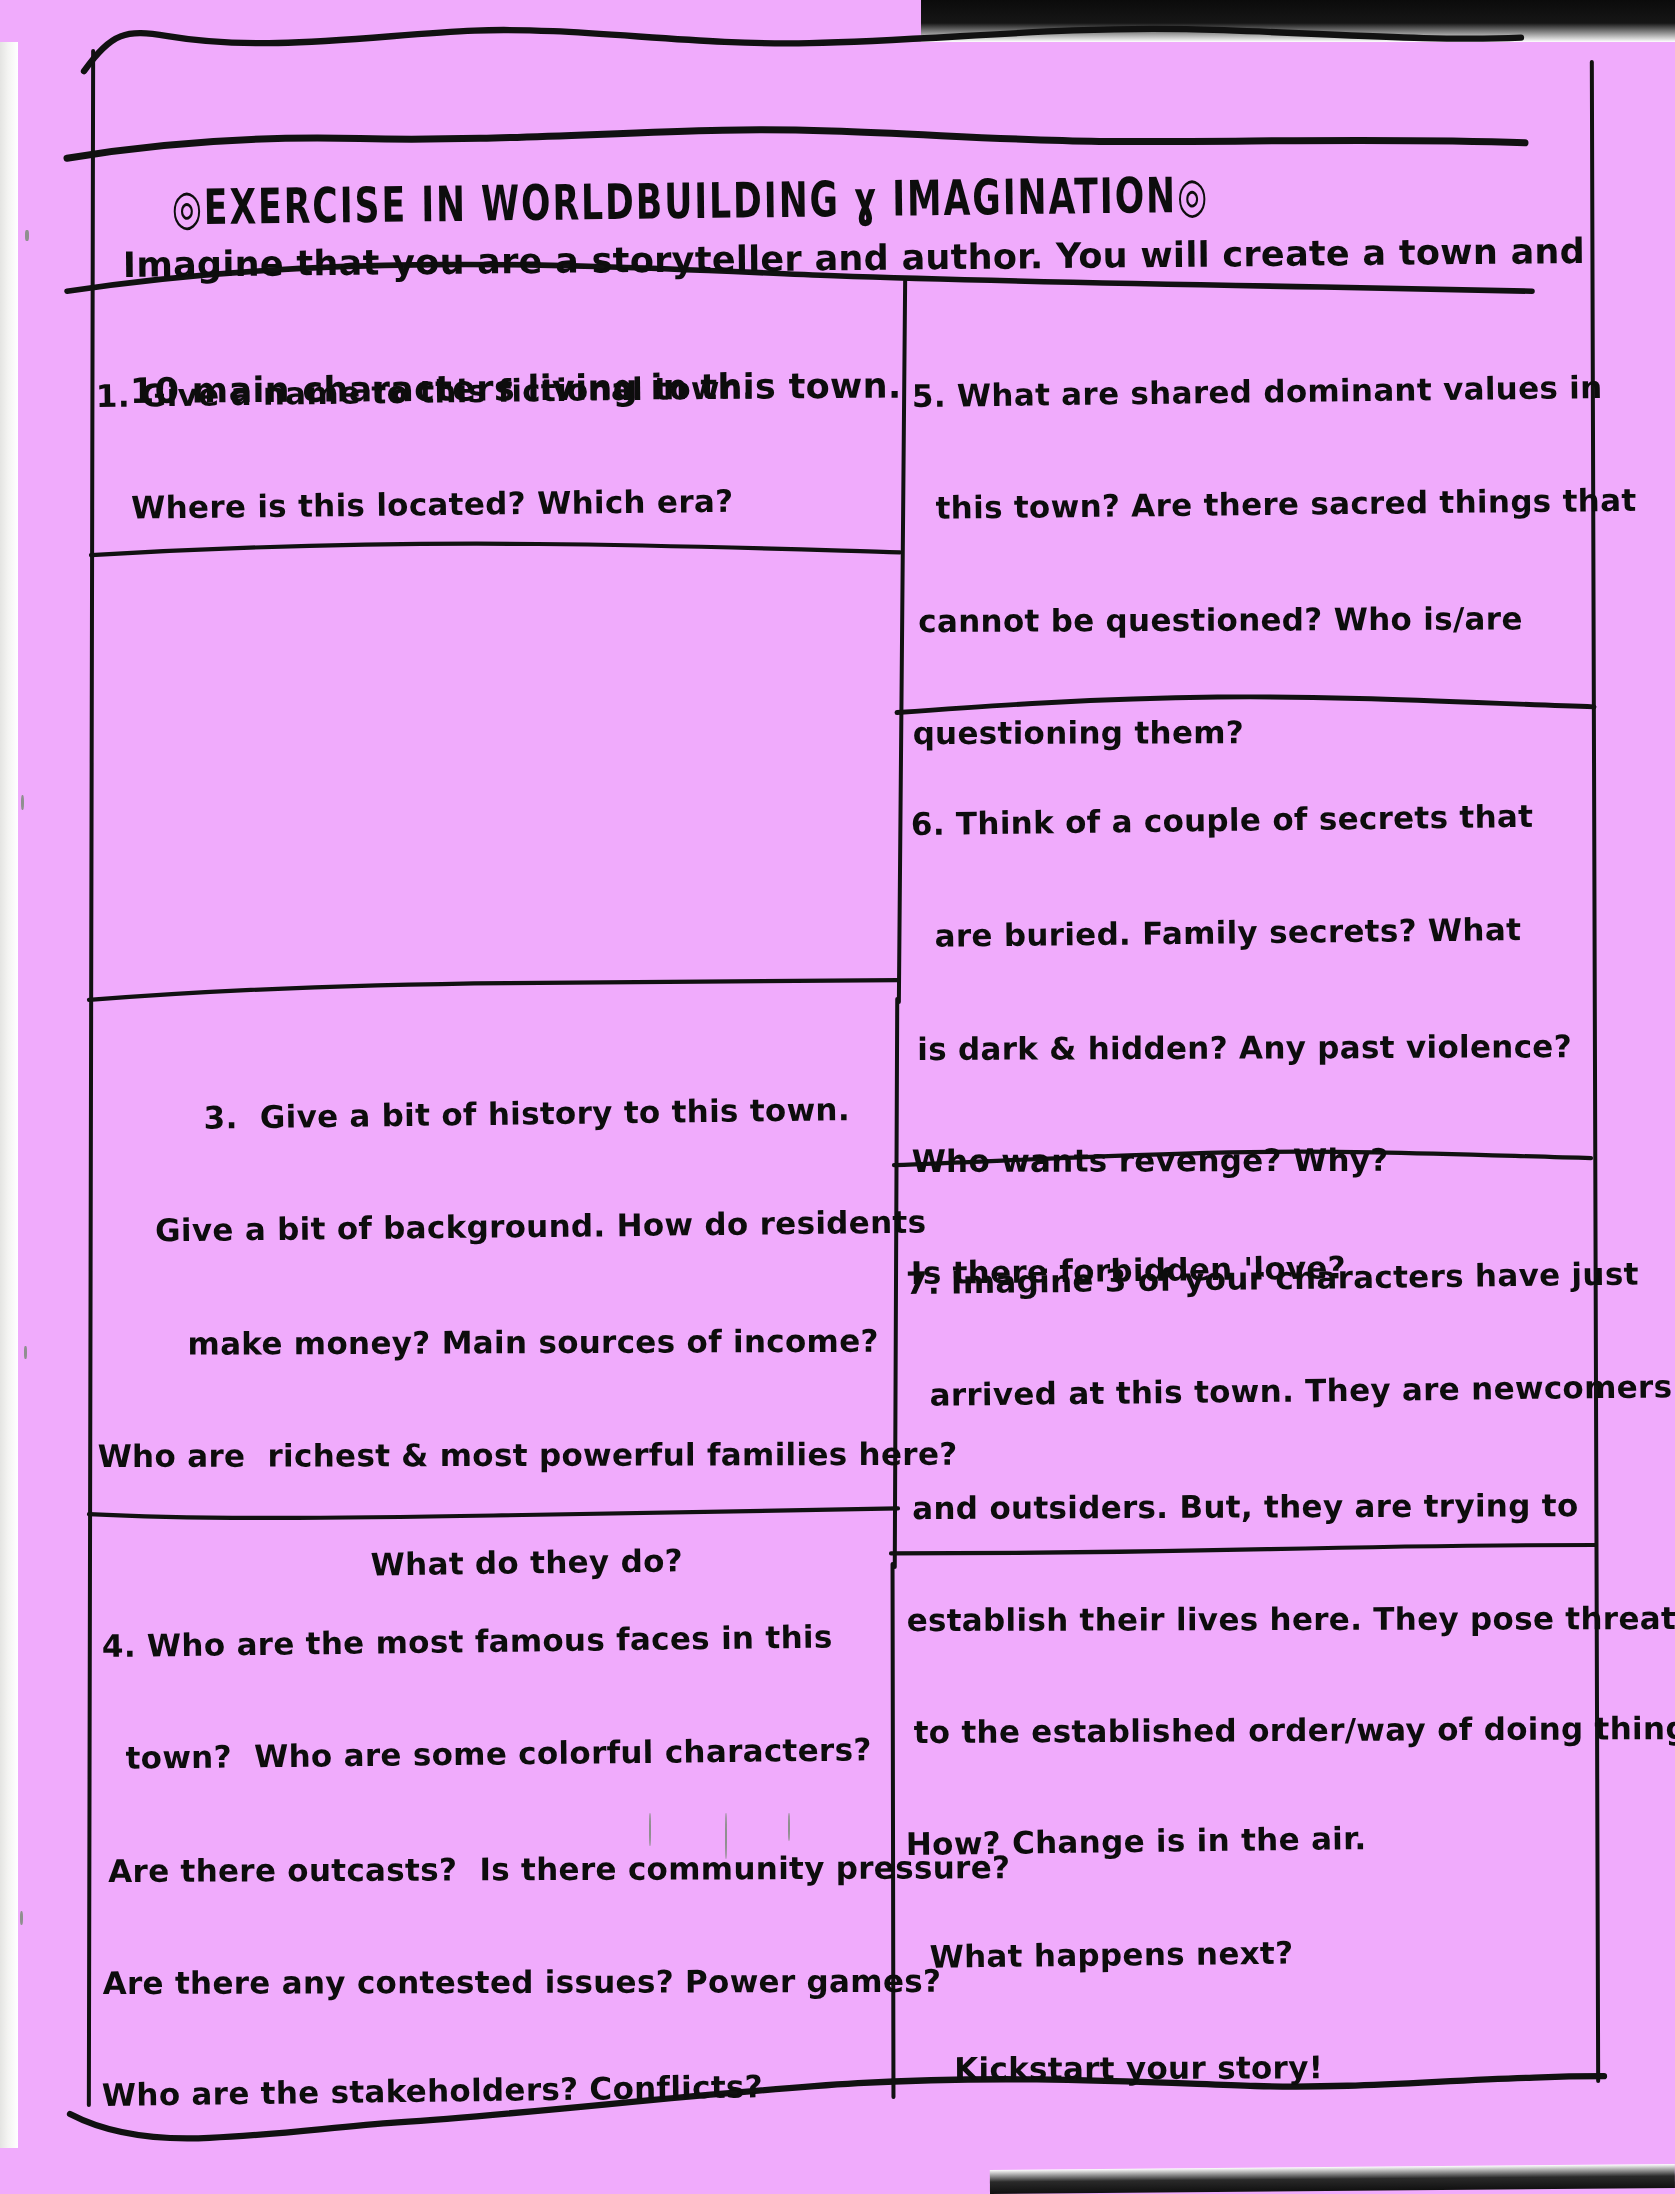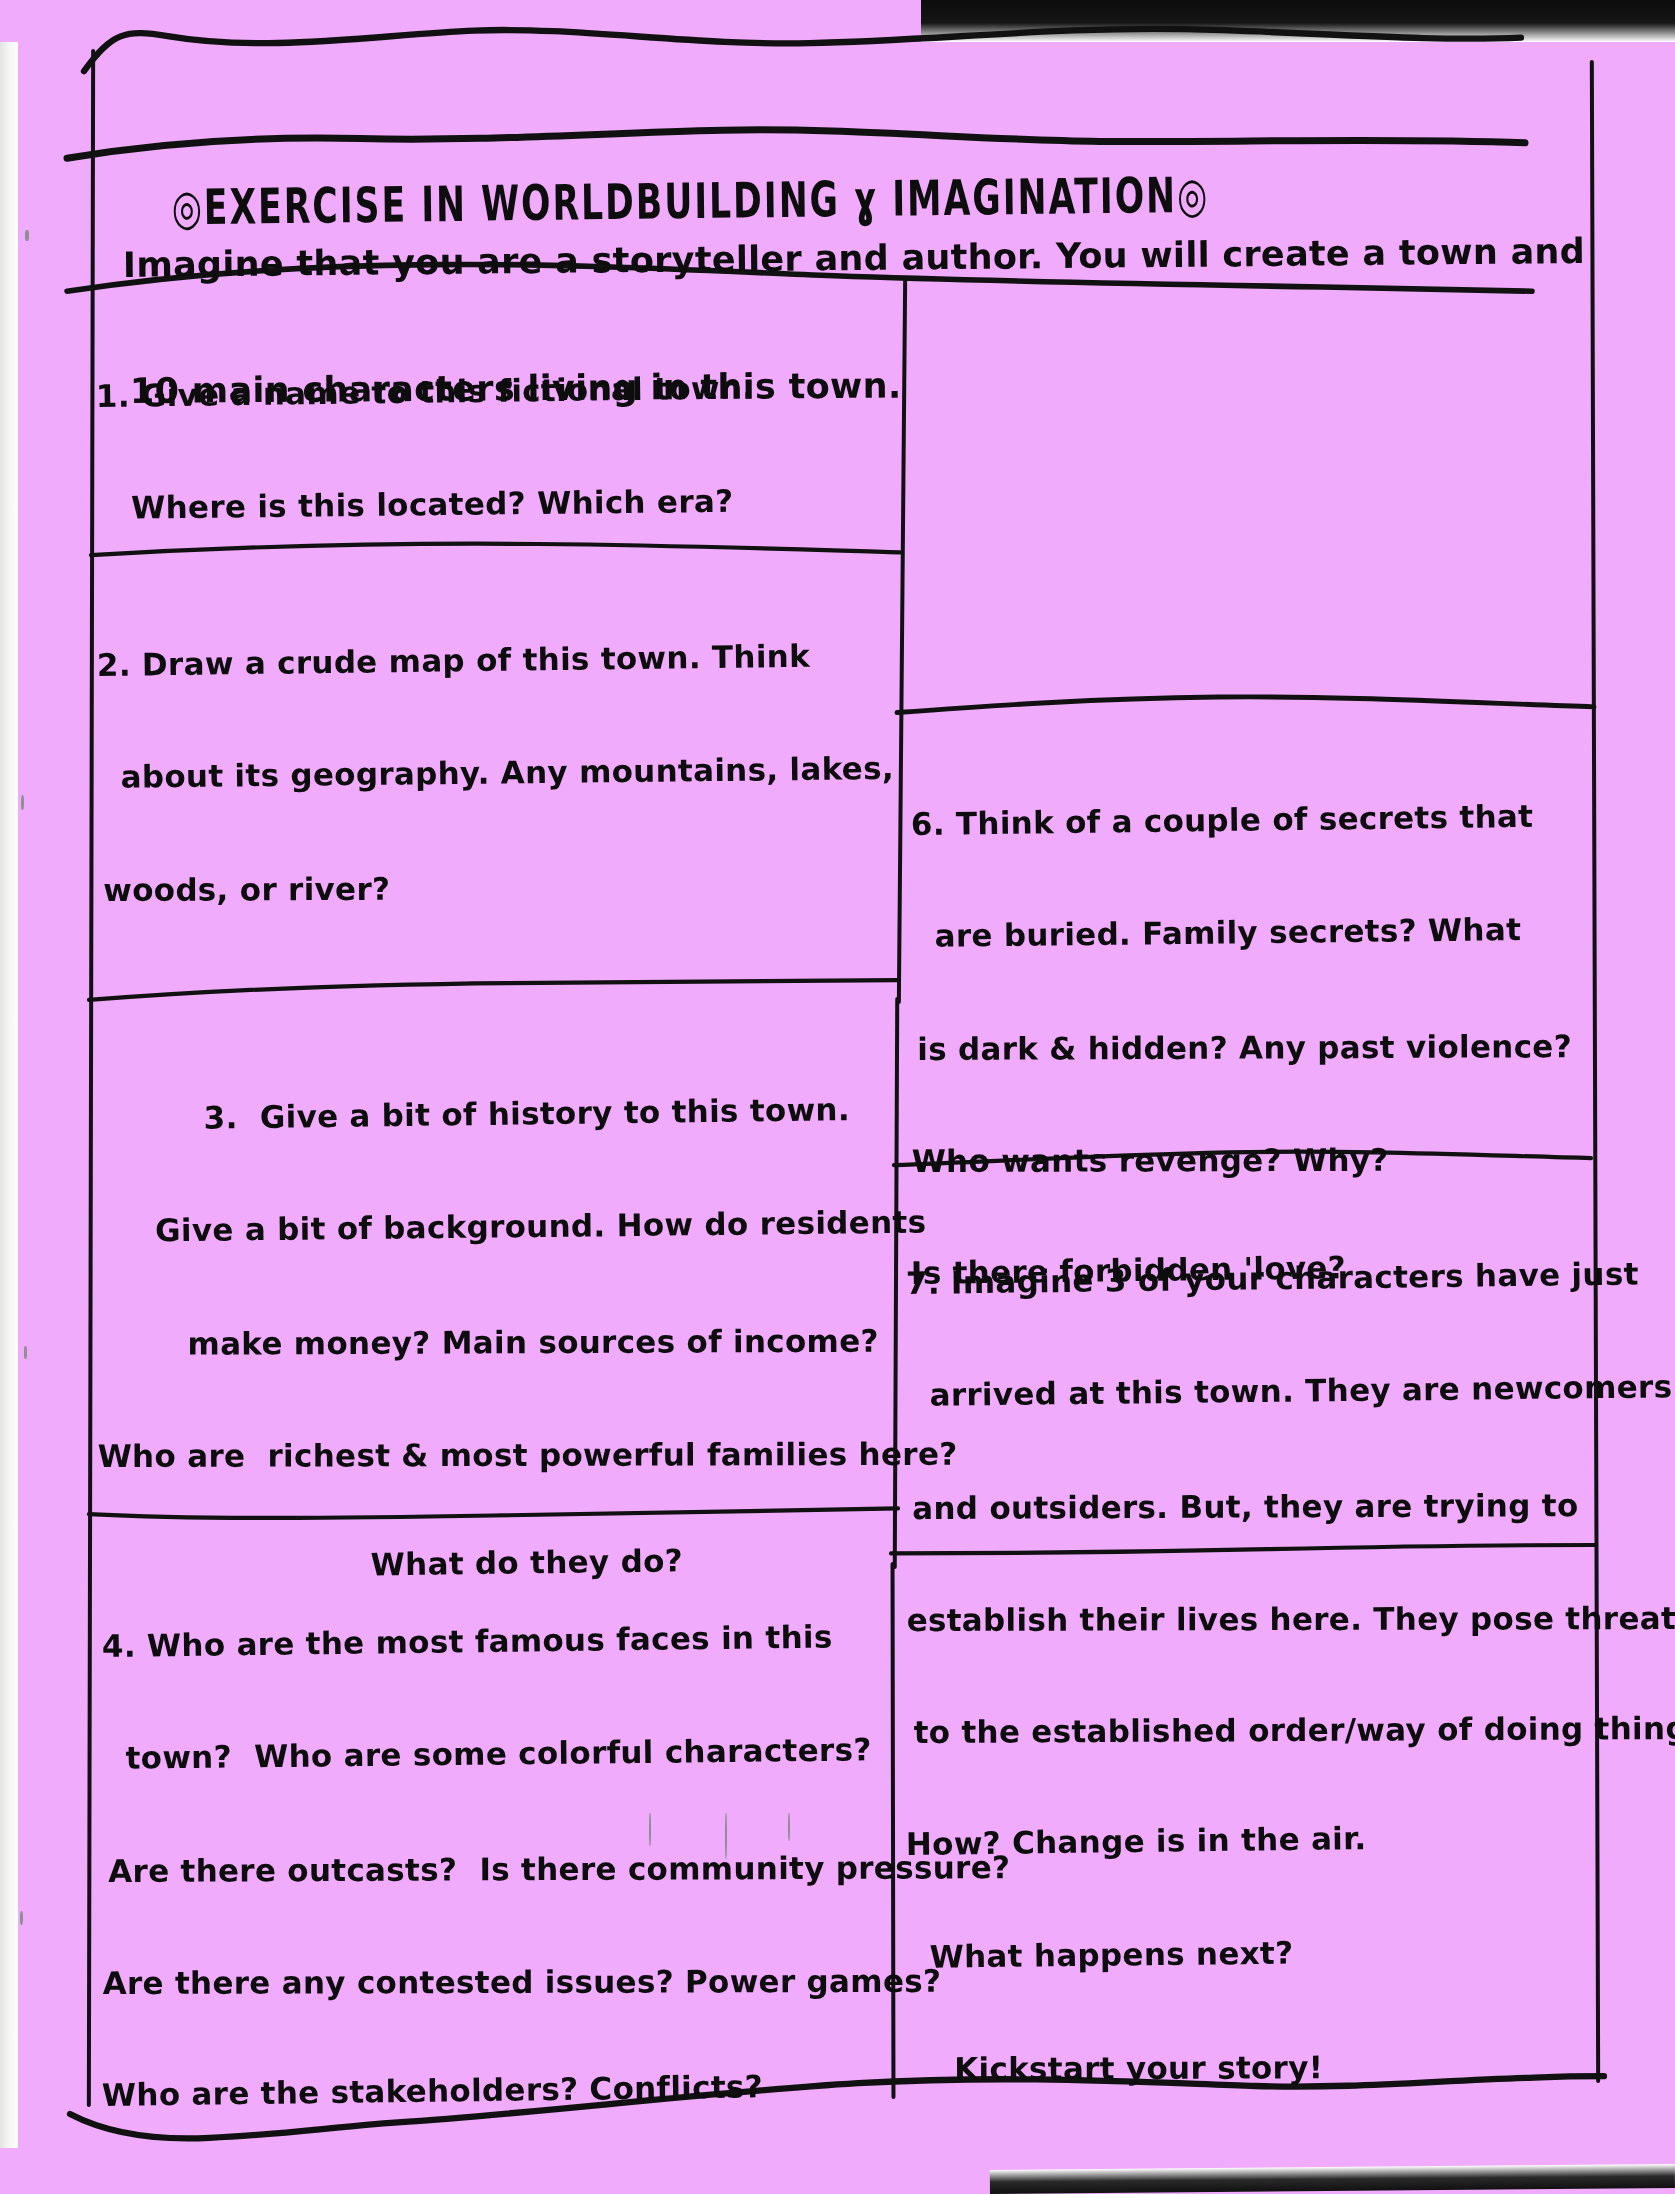--- a/index.html
+++ b/index.html
@@ -180,42 +180,43 @@
   <div class="hand intro" style="top:162px;left:123px;">
     <span class="hand-line j1">Imagine that you are a storyteller and author. You will create a town and</span>
     <span class="hand-line j4">10 main characters living in this town.</span>
   </div>
 
   <div class="hand q" style="top:304px;left:98px;">
     <span class="hand-line j3"><span>1.</span> <span>Give a name to this fictional town.</span></span>
     <span class="hand-line j5 indent1">Where is this located? Which era?</span>
   </div>
 
-  <div class="hand q" style="top:573px;left:99px;">
-    <span class="hand-line j3"><span>2.</span> <span>Draw a crude map of this town. Think</span></span>
-    <span class="hand-line j5 indent2">about its geography. Any mountains, lakes,</span>
-    <span class="hand-line j2">woods, or river?</span>
-  </div>
 
   <div class="hand q" style="top:1027px;left:99px;text-align:center;">
     <span class="hand-line j3"><span>3.</span>  <span>Give a bit of history to this town.</span></span>
     <span class="hand-line j5 indent2">Give a bit of background. How do residents</span>
     <span class="hand-line j2">make money? Main sources of income?</span>
     <span class="hand-line j6">Who are  richest &amp; most powerful families here?</span>
     <span class="hand-line j3">What do they do?</span>
   </div>
 
   <div class="hand q" style="top:1554px;left:104px;">
     <span class="hand-line j3"><span>4.</span> <span>Who are the most famous faces in this</span></span>
     <span class="hand-line j5 indent2">town?  Who are some colorful characters?</span>
     <span class="hand-line j2">Are there outcasts?  Is there community pressure?</span>
     <span class="hand-line j6">Are there any contested issues? Power games?</span>
     <span class="hand-line j3">Who are the stakeholders? Conflicts?</span>
   </div>
 
+  <div class="hand q" style="top:304px;left:914px;">
+    <span class="hand-line j3"><span>5.</span> <span>What are shared dominant values in</span></span>
+    <span class="hand-line j5 indent2">this town? Are there sacred things that</span>
+    <span class="hand-line j2">cannot be questioned? Who is/are</span>
+    <span class="hand-line j6">questioning them?</span>
+  </div>
 
   <div class="hand q" style="top:732px;left:913px;">
     <span class="hand-line j3"><span>6.</span> <span>Think of a couple of secrets that</span></span>
     <span class="hand-line j5 indent2">are buried. Family secrets? What</span>
     <span class="hand-line j2">is dark &amp; hidden? Any past violence?</span>
     <span class="hand-line j6">Who wants revenge? Why?</span>
     <span class="hand-line j3">Is there forbidden 'love?</span>
   </div>
 
   <div class="hand q" style="top:1191px;left:908px;">

